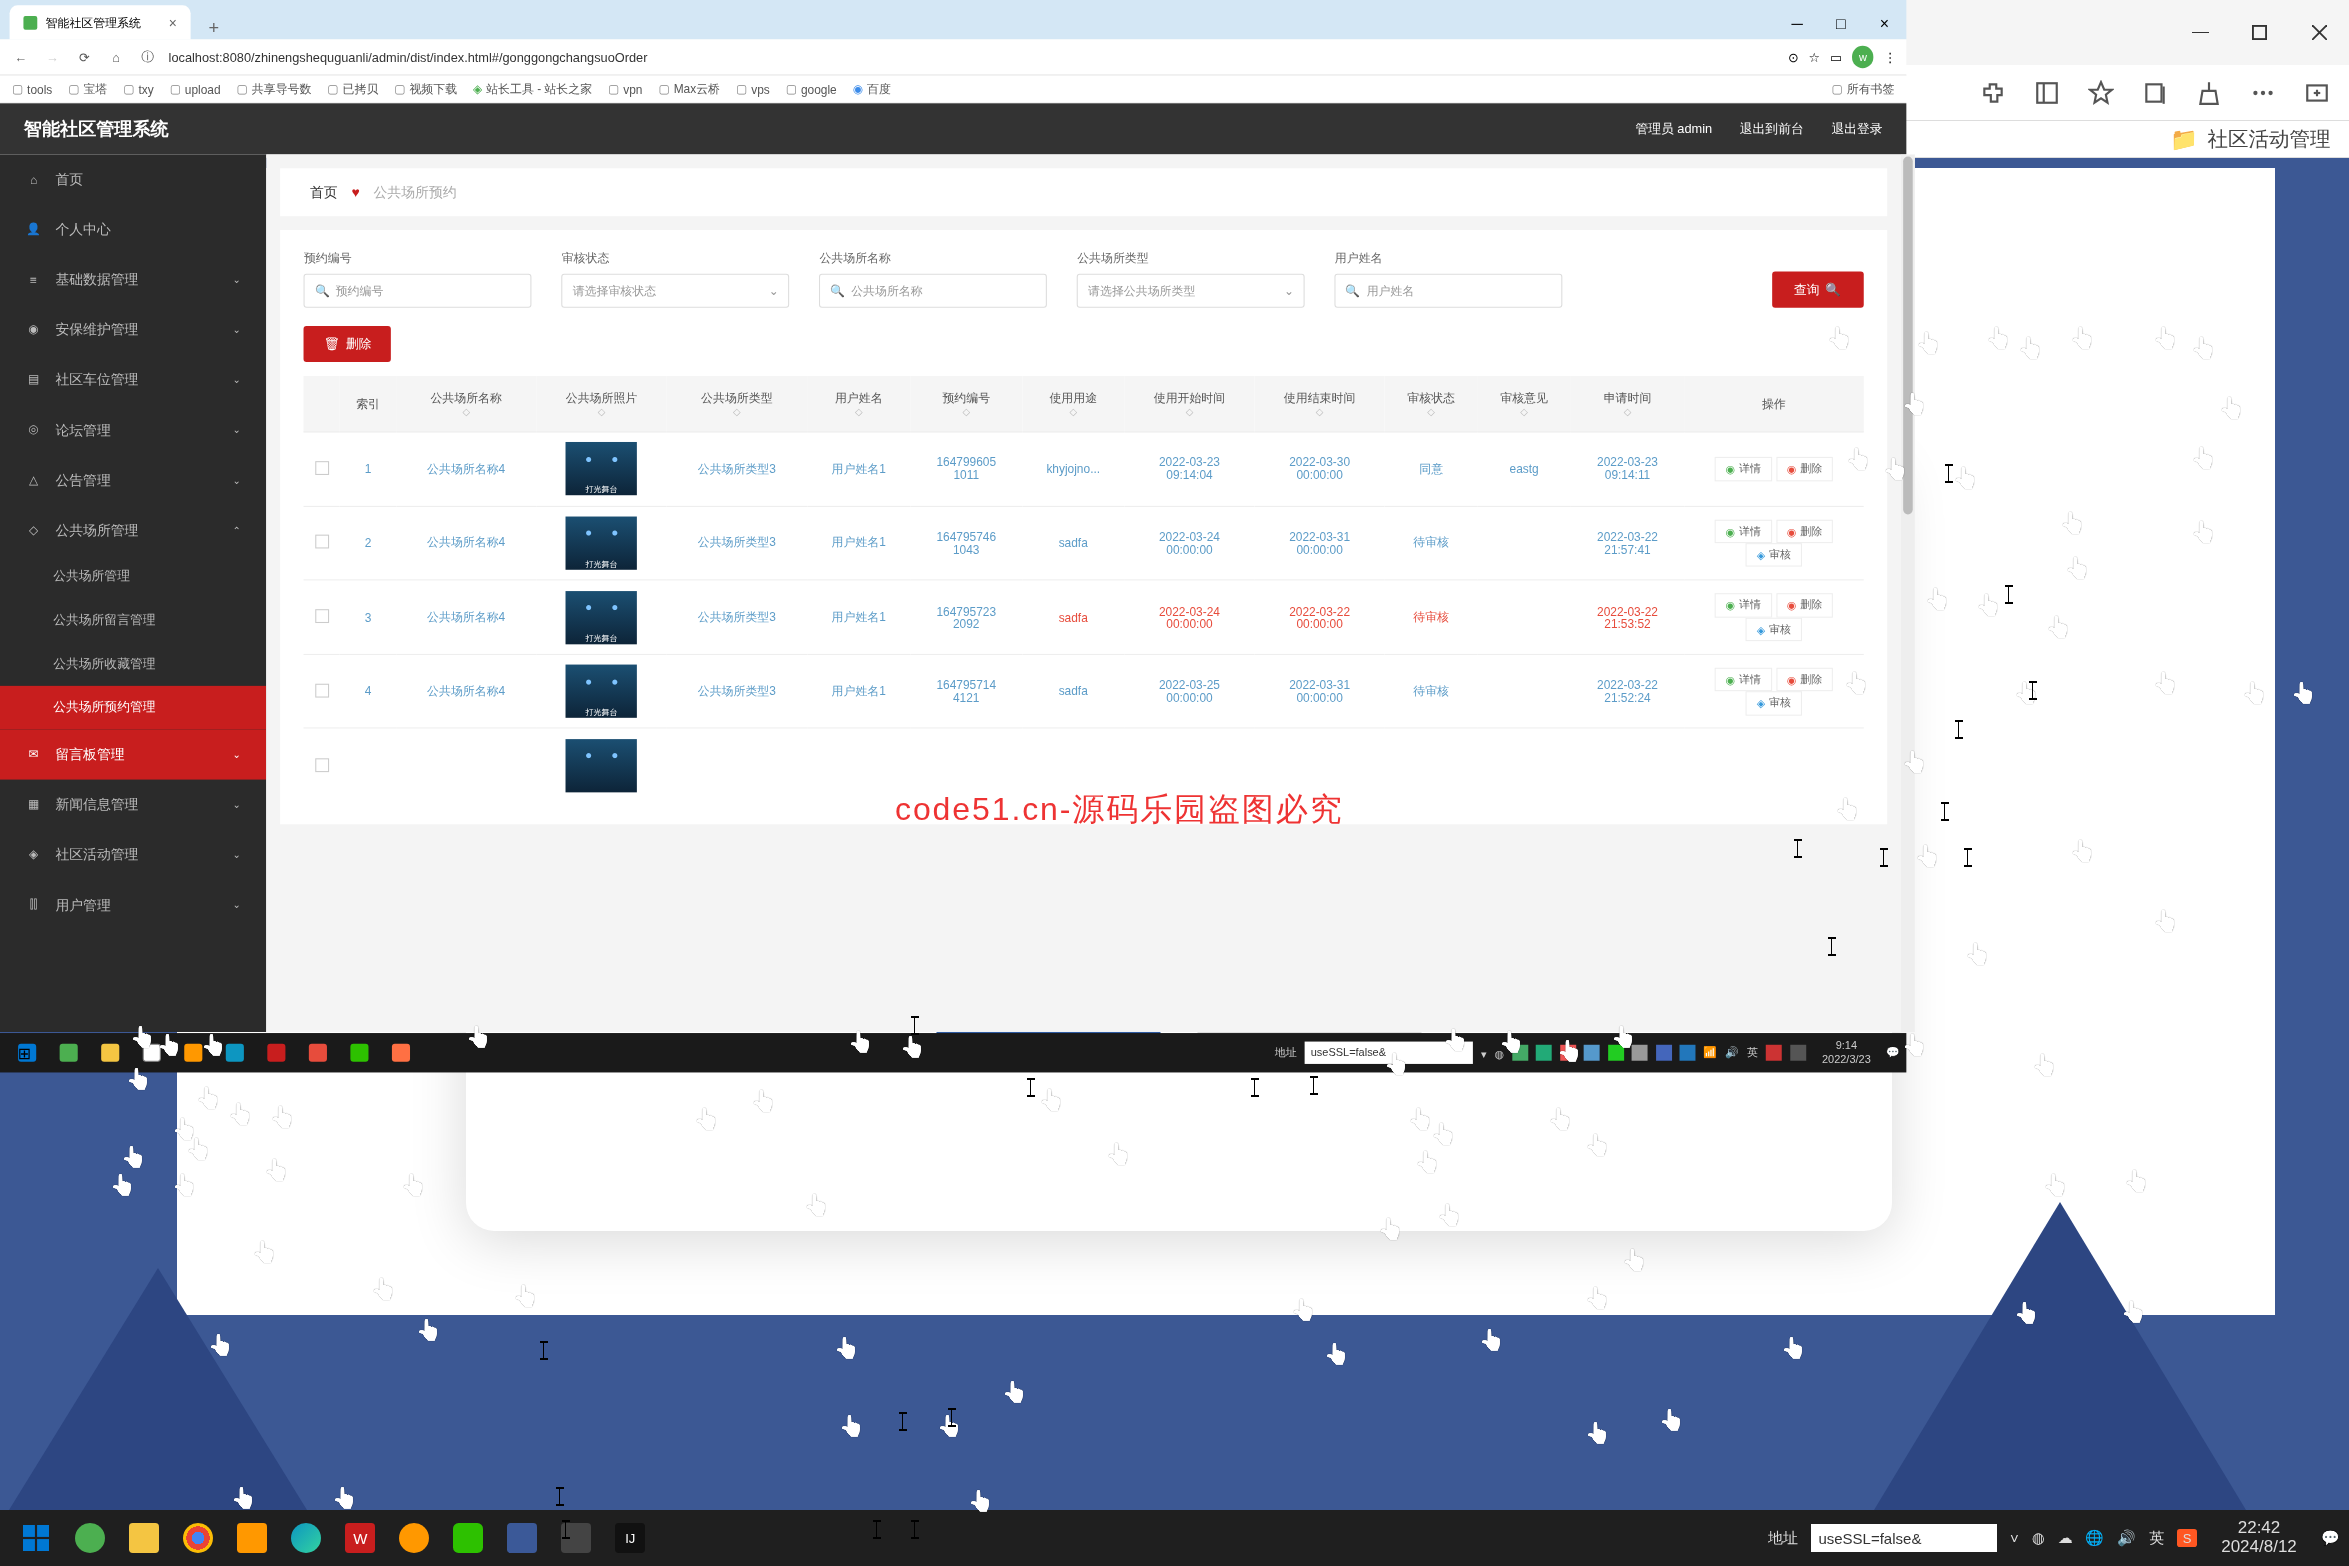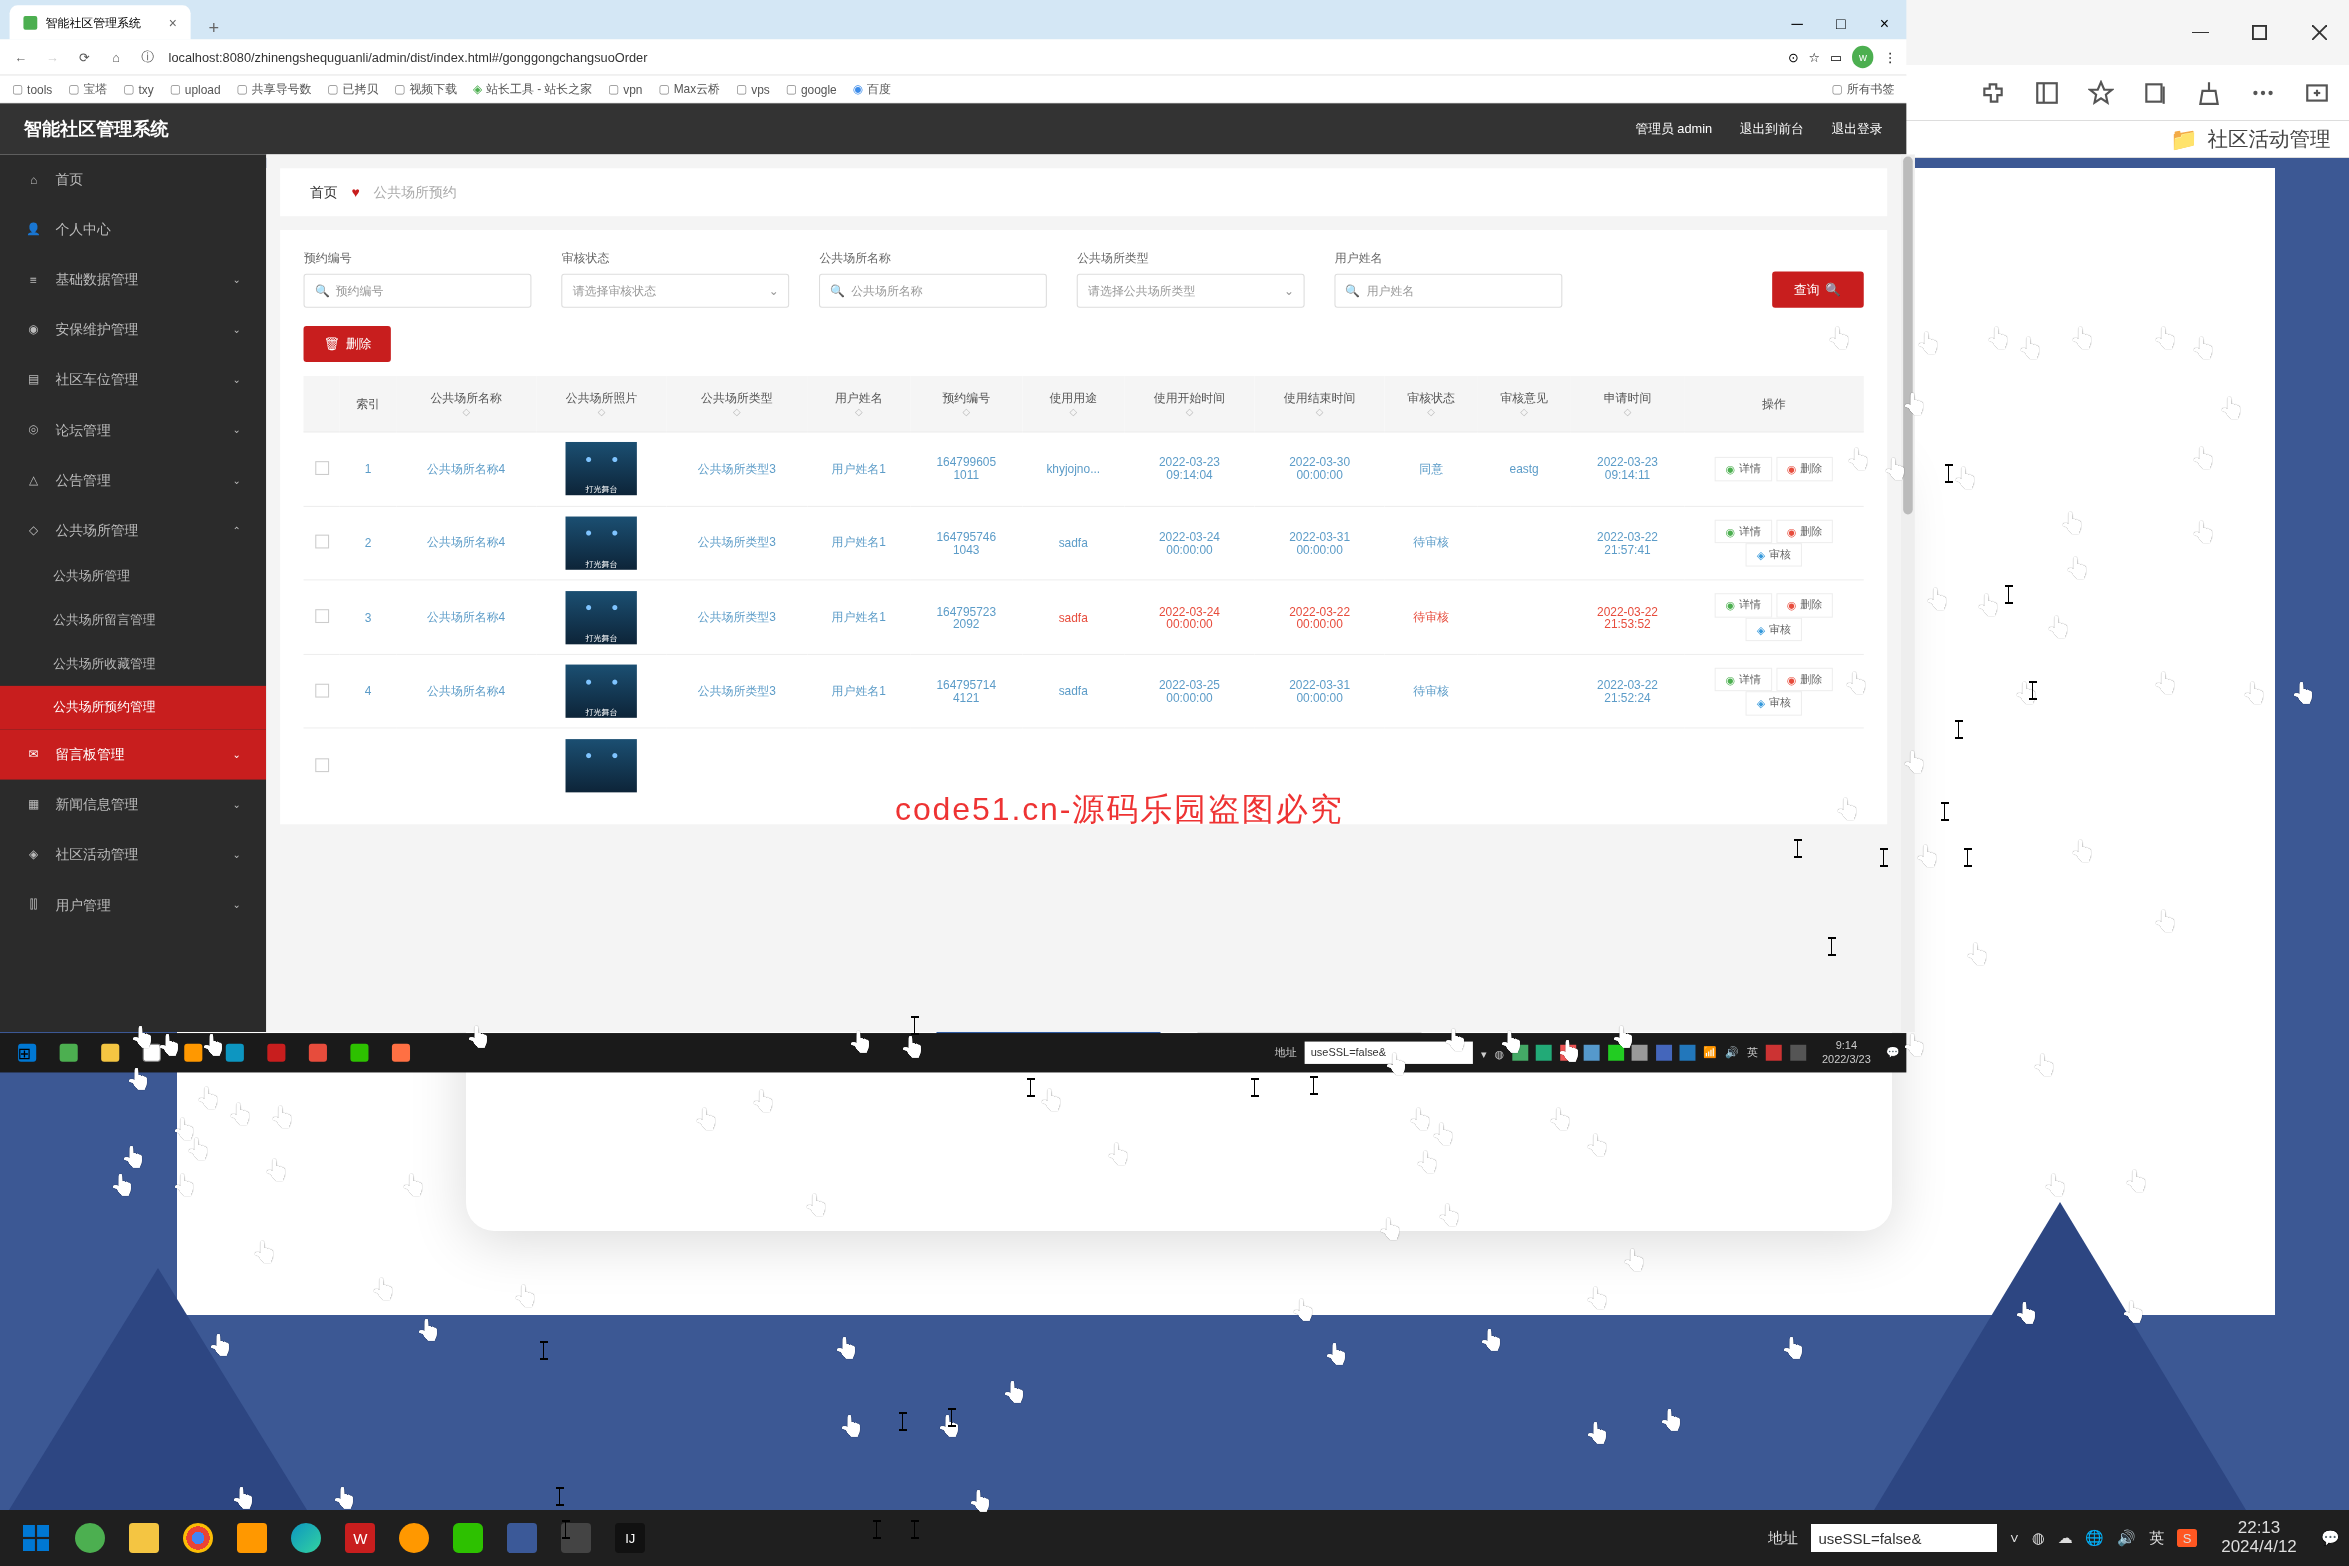--- a/index.html
+++ b/index.html
@@ -656,22 +656,22 @@
         <span>useSSL=false&amp;</span>
       </div>
     <span>˅</span>
     <span>◍</span>
     <span>☁</span>
     <span>🌐</span>
     <span>🔊</span>
     <span>英</span>
     <span style="background:#ff5722;padding:1.9px 5.6px;border-radius:2.8px;font-size:13px">S</span>
     <div class="outer-tb-clock">
-        <div>22:13</div>
-        <div>2024/4/12</div>
+        <div>22:42</div>
+        <div>2024/8/12</div>
       </div>
     <span>💬</span>
   </div>
 </div>
 
 <div id="cursors">
     <div class="cursor-hand" style="left: 1827px; top: 326px;"></div>
     <div class="cursor-hand" style="left: 1916px; top: 331px;"></div>
     <div class="cursor-hand" style="left: 1986px; top: 326px;"></div>
     <div class="cursor-hand" style="left: 2018px; top: 336px;"></div>

